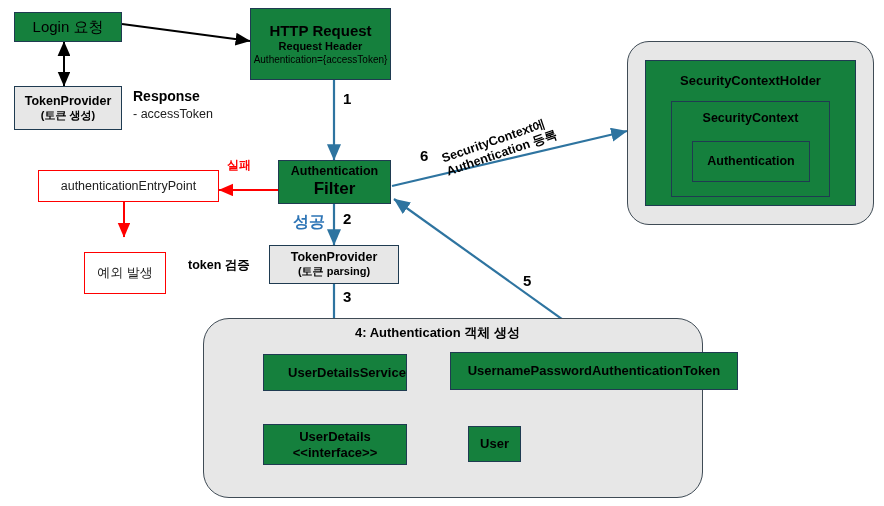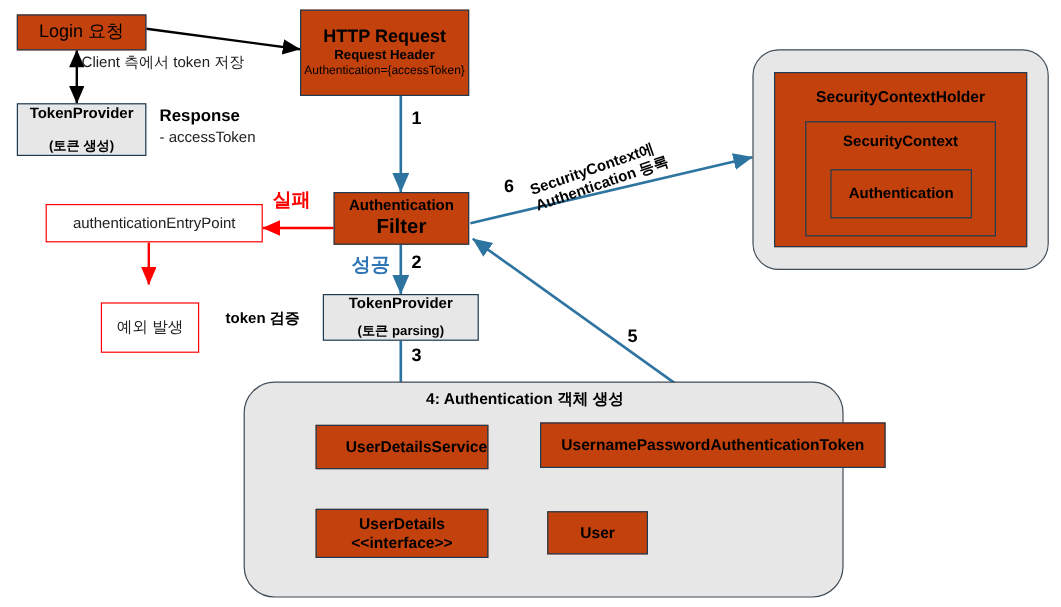--- a/index.html
+++ b/index.html
@@ -27,27 +27,26 @@
     box-sizing: border-box;
     display: flex;
     flex-direction: column;
     align-items: center;
     justify-content: center;
     text-align: center;
     line-height: 1.2;
     z-index: 3;
   }
   .blue {
-    background: #c2410c;
+    background: #15803d;
     border: 1.6px solid #1f3b51;
   }
   .gray {
     background: #e7e7e7;
     border: 1.6px solid #1f3b51;
-    justify-content: space-between;
   }
   .red {
     background: #ffffff;
     border: 1.8px solid #ff0000;
   }
   .panel {
     position: absolute;
     box-sizing: border-box;
     background: #e7e7e7;
     border: 1.4px solid #3f4b55;
@@ -62,21 +61,21 @@
     z-index: 4;
     white-space: nowrap;
     line-height: 1.15;
   }
   .lbl-bold { font-weight: bold; }
   .num {
     font-weight: bold;
     font-size: 15px;
     color: #000;
   }
-  .red-text { color: #ff0000; font-weight: bold; font-size: 16px; }
+  .red-text { color: #ff0000; font-weight: bold; font-size: 12px; }
   .blue-text { color: #2e75b6; font-weight: bold; font-size: 16px; }
   .rot6 {
     transform: rotate(-19deg);
     transform-origin: left top;
     font-weight: bold;
     font-size: 12.5px;
     color: #000;
     text-align: left;
   }
 </style>
@@ -134,21 +133,20 @@
 
   <div class="node blue" style="left:14px; top:12px; width:108px; height:30px;">
     <div class="t-title" style="font-size:15px; font-weight:normal;">Login 요청</div>
   </div>
 
   <div class="node gray" style="left:14px; top:86px; width:108px; height:44px;">
     <div class="t-title" style="font-size:12.5px;">TokenProvider</div>
     <div class="t-sub" style="font-size:11px;">(토큰 생성)</div>
   </div>
 
-  <div class="label" style="left:68px; top:45px; font-size:12.5px; color:#202020;">Client 측에서 token 저장</div>
 
   <div class="label lbl-bold" style="left:133px; top:88px; font-size:14px;">Response</div>
   <div class="label" style="left:133px; top:107px; font-size:12.5px; color:#202020;">- accessToken</div>
 
   <div class="node blue" style="left:250px; top:8px; width:141px; height:72px;">
     <div class="t-title" style="font-size:15px;">HTTP Request</div>
     <div class="t-sub">Request Header</div>
     <div class="t-tiny">Authentication={accessToken}</div>
   </div>
 
@@ -200,21 +198,21 @@
 
   <div class="node blue" style="left:263px; top:424px; width:144px; height:41px;">
     <div class="t-title" style="font-size:13px;">UserDetails</div>
     <div class="t-title" style="font-size:13px;">&lt;&lt;interface&gt;&gt;</div>
   </div>
 
   <div class="node blue" style="left:450px; top:352px; width:288px; height:38px;">
     <div class="t-title" style="font-size:13px;">UsernamePasswordAuthenticationToken</div>
   </div>
 
-  <div class="node blue" style="left:456px; top:426px; width:84px; height:36px;">
+  <div class="node blue" style="left:468px; top:426px; width:53px; height:36px;">
     <div class="t-title" style="font-size:13px;">User</div>
   </div>
 
   <div class="panel" style="left:627px; top:41px; width:247px; height:184px; border-radius:22px;"></div>
 
   <div class="node blue" style="left:645px; top:60px; width:211px; height:146px; justify-content:flex-start; padding-top:12px;">
     <div class="t-title" style="font-size:13px;">SecurityContextHolder</div>
   </div>
 
   <div class="node blue" style="left:671px; top:101px; width:159px; height:96px; justify-content:flex-start; padding-top:9px;">

